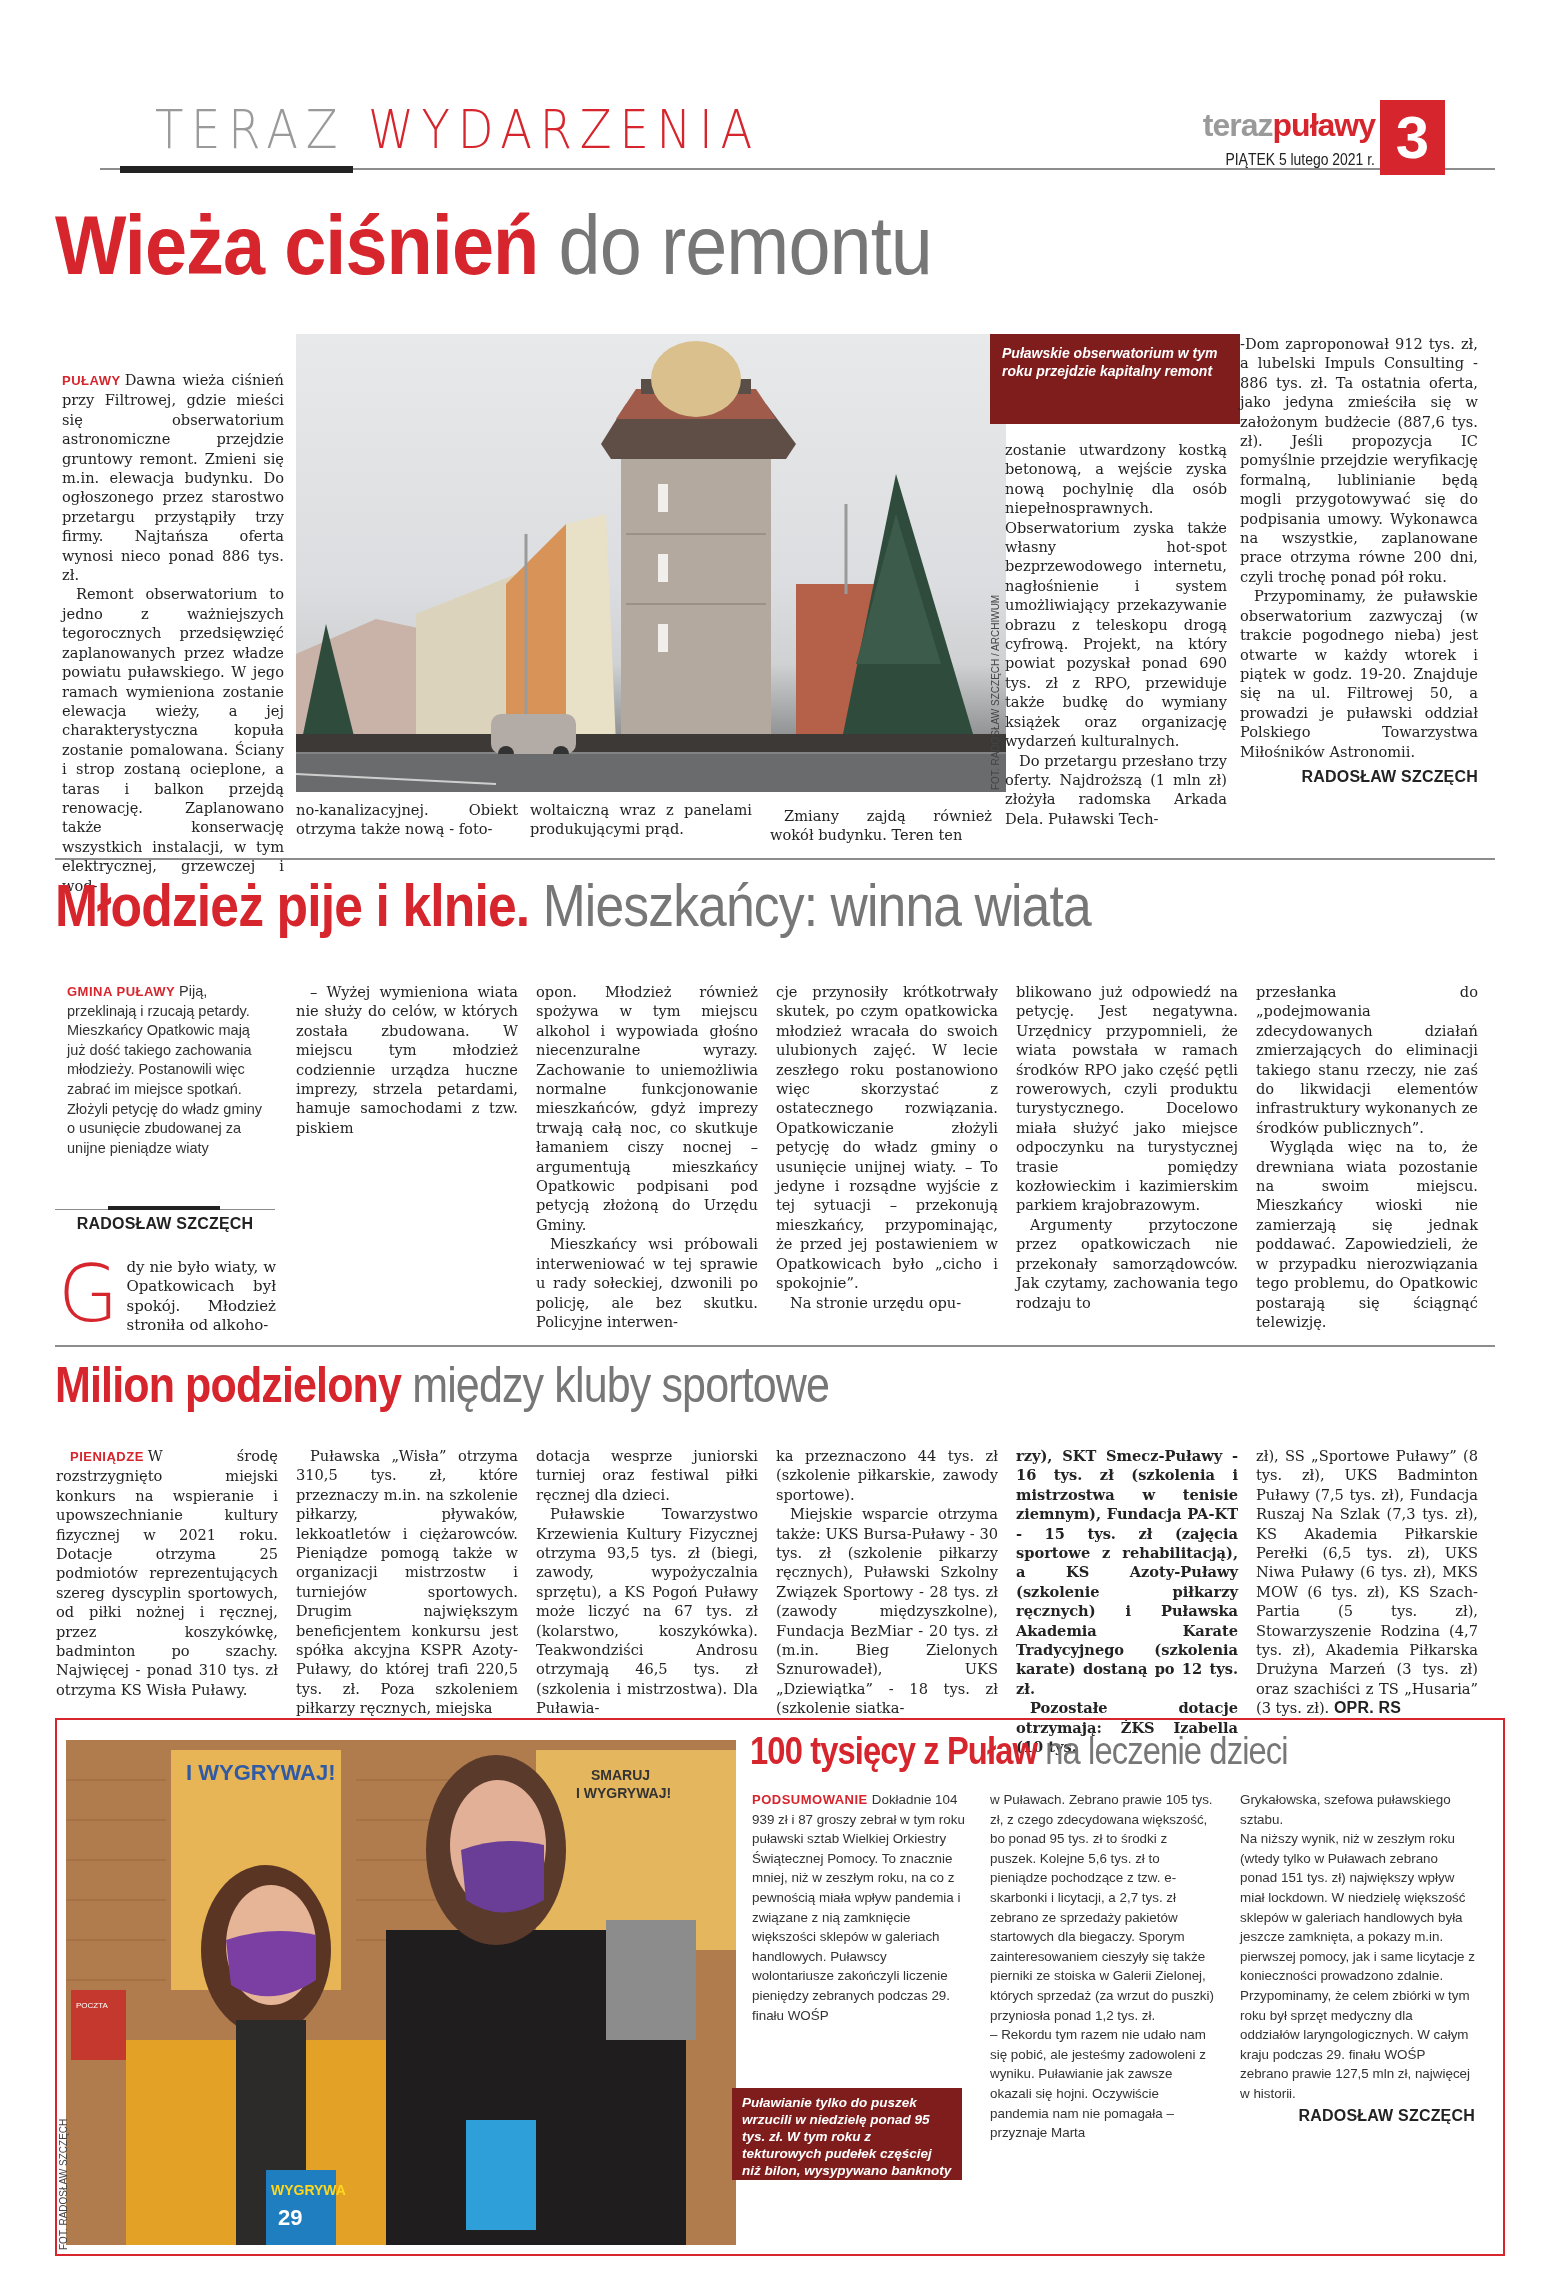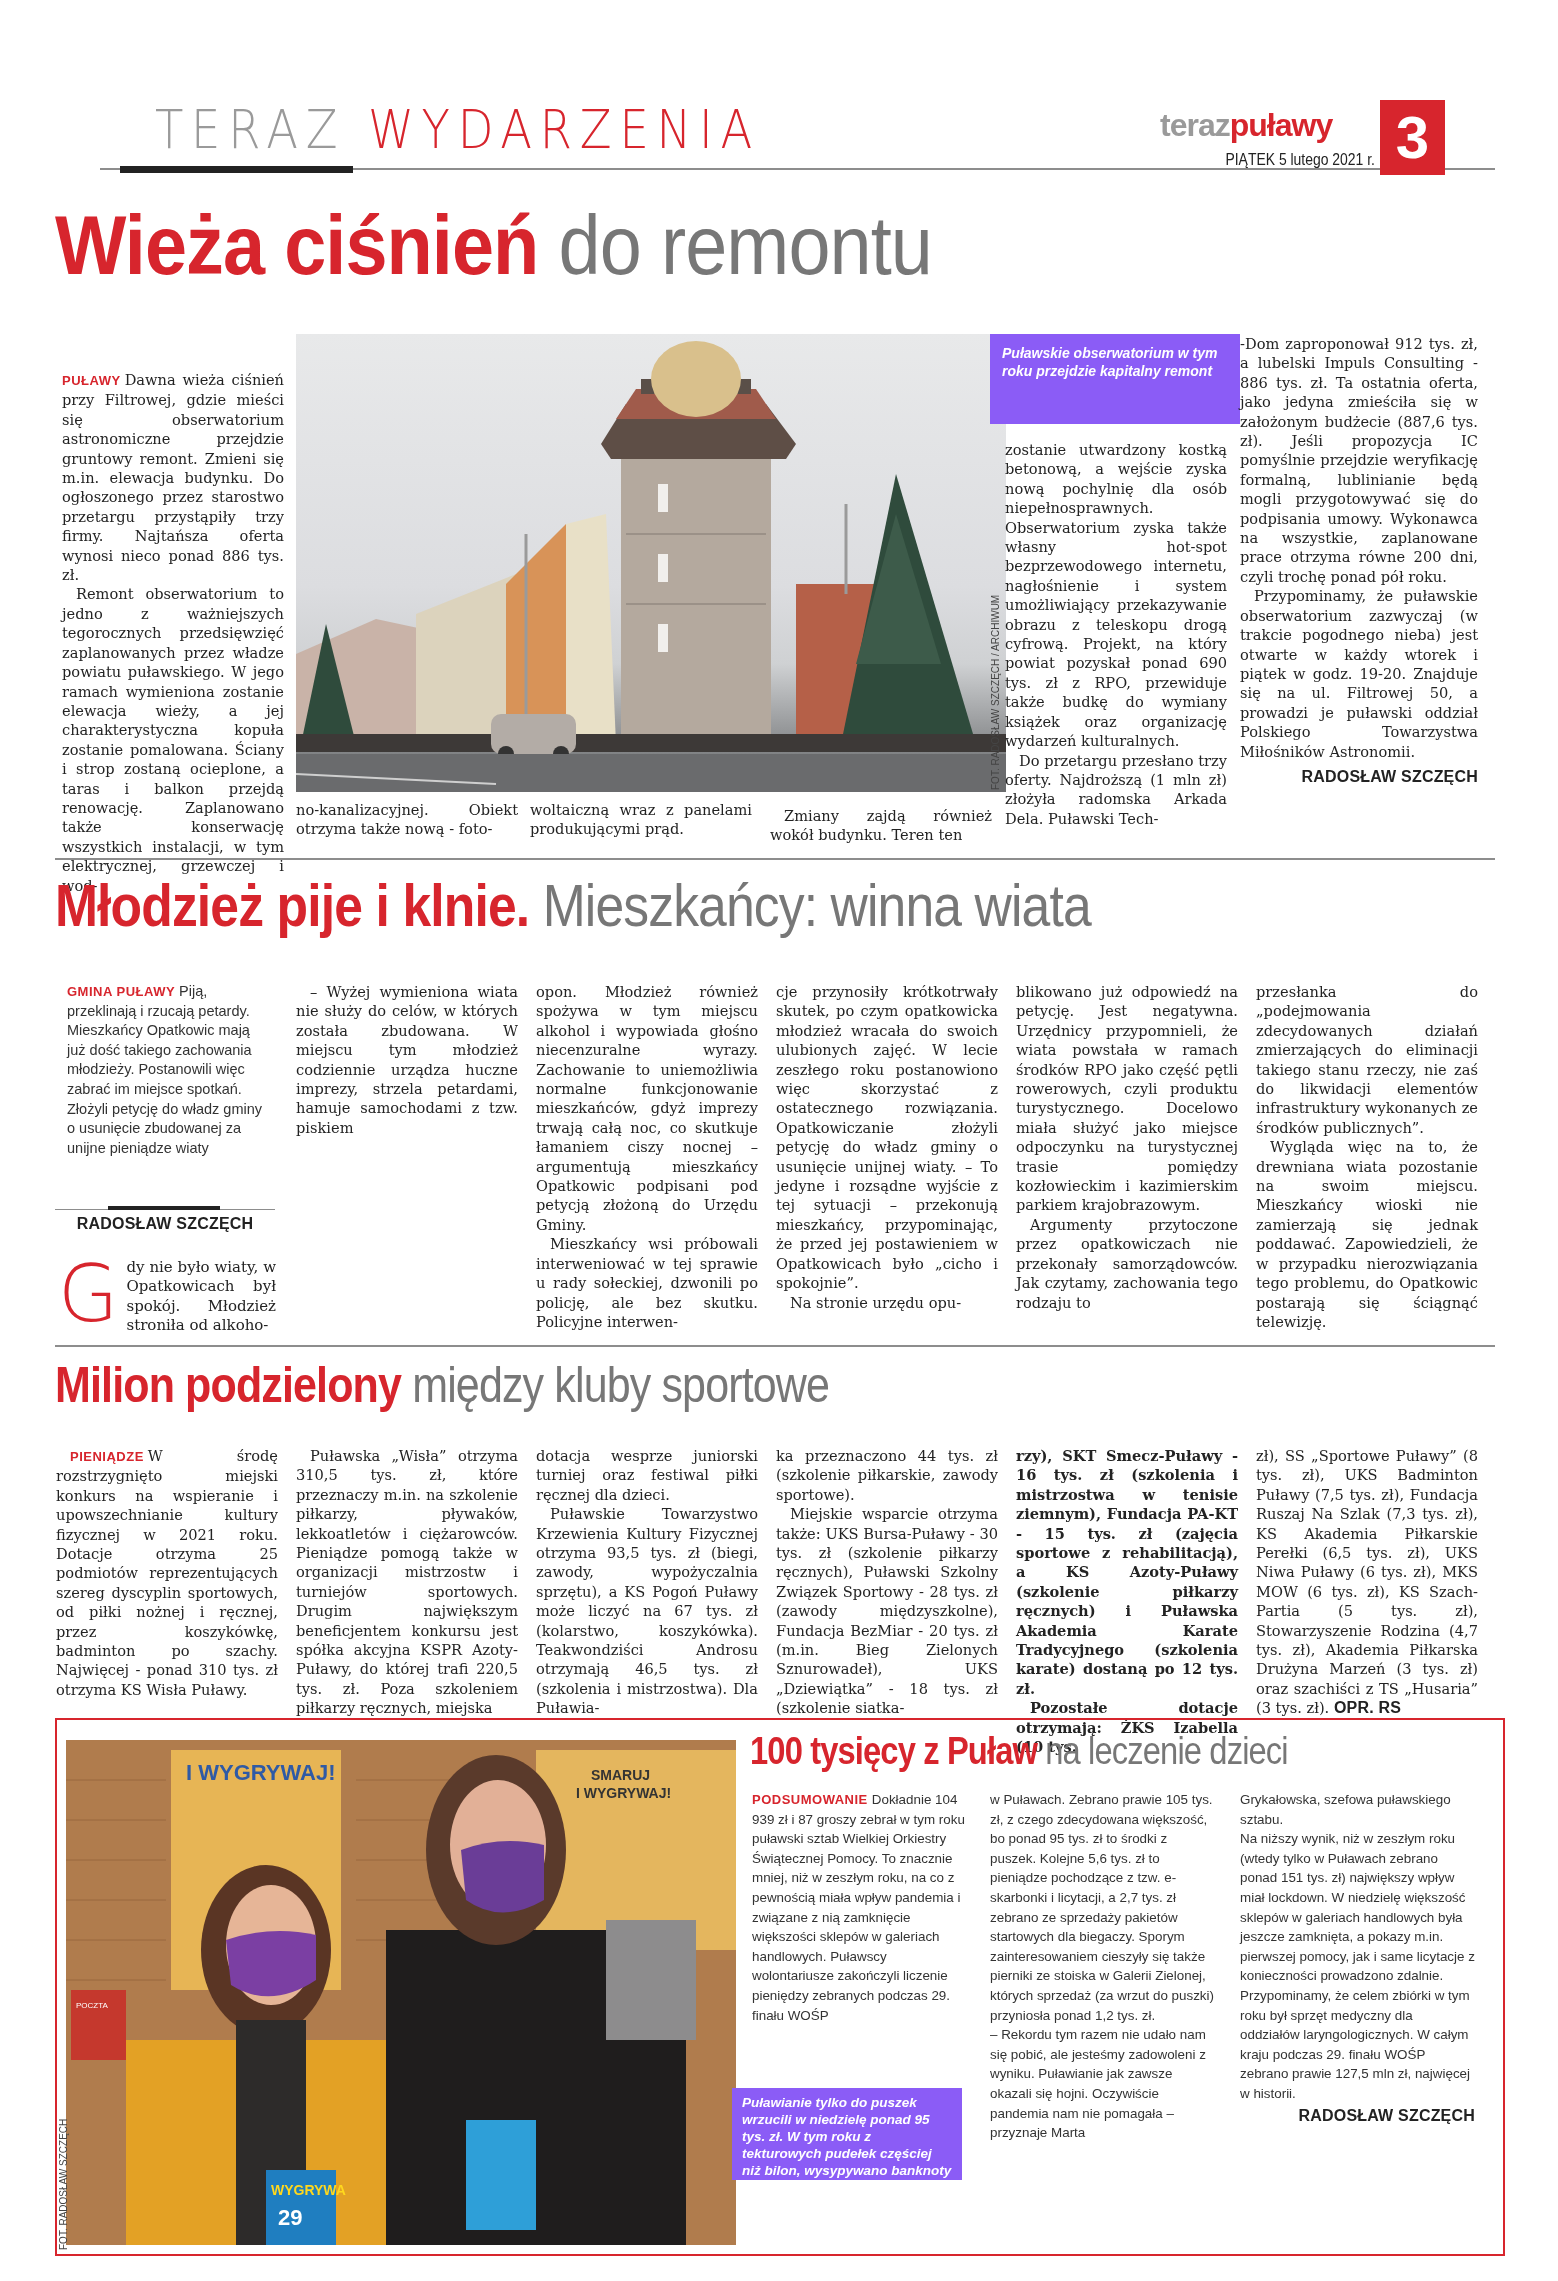--- a/index.html
+++ b/index.html
@@ -6,21 +6,21 @@
   html, body { width: 1558px; height: 2281px; background: #ffffff; overflow: hidden; }
   body { position: relative; font-family: "DejaVu Serif", serif; color: #222; }
   .abs { position: absolute; }
 
   
   .section-title { left: 155px; top: 100px; font-family: "DejaVu Sans", sans-serif; font-weight: 200; font-size: 54px; letter-spacing: 9px; line-height: 60px; transform: scaleX(0.86); transform-origin: left; white-space: nowrap; }
   .section-title .g { color: #9a9a9a; font-weight: 300; }
   .section-title .r { color: #d7252d; font-weight: 300; }
   .header-rule { left: 100px; top: 168px; width: 1395px; height: 2px; background: #8d8d8d; }
   .header-bar { left: 120px; top: 166px; width: 233px; height: 7px; background: #222; }
-  .brand { left: 1160px; top: 108px; width: 215px; font-family: "Liberation Sans", sans-serif; font-weight: bold; font-size: 32px; line-height: 34px; letter-spacing: -1px; }
+  .brand { left: 1160px; top: 108px; width: 215px; text-align: right; font-family: "Liberation Sans", sans-serif; font-weight: bold; font-size: 32px; line-height: 34px; letter-spacing: -1px; }
   .brand .g { color: #9a9a9a; }
   .brand .r { color: #d7252d; }
   .pub-date { left: 1150px; top: 150px; width: 225px; text-align: right; font-family: "Liberation Sans", sans-serif; font-size: 17px; color: #222; transform: scaleX(0.82); transform-origin: right; white-space: nowrap; }
   .page-num { left: 1380px; top: 100px; width: 65px; height: 75px; background: #d7252d; color: #fff; font-family: "Liberation Sans", sans-serif; font-weight: bold; font-size: 60px; line-height: 75px; text-align: center; }
 
   
   .headline { font-family: "Liberation Sans", sans-serif; white-space: nowrap; letter-spacing: -1px; }
   .headline .r { color: #d7252d; font-weight: bold; }
   .headline .g { color: #777; font-weight: normal; }
   .h1 { left: 55px; top: 195px; font-size: 84px; line-height: 100px; transform: scaleX(0.9); transform-origin: left; }
@@ -35,21 +35,21 @@
   .col p { text-indent: 14px; }
   .col p.noindent { text-indent: 0; }
   .kicker { color: #d7252d; font-family: "Liberation Sans", sans-serif; font-weight: bold; font-size: 13px; letter-spacing: 0.5px; margin-right: 4px; }
   .byline { font-family: "Liberation Sans", sans-serif; font-weight: bold; font-size: 16px; text-align: right; color: #222; letter-spacing: 0.2px; }
 
   
   .photo { overflow: hidden; }
   .tower-photo { left: 296px; top: 334px; width: 710px; height: 458px; background: linear-gradient(#e8e9ea 0%, #dcdde0 55%, #cfd1d3 72%, #77797b 94%, #5e6062 100%); }
   .tower-credit { left: 990px; top: 520px; width: 14px; height: 270px; font-family: "Liberation Sans", sans-serif; font-size: 10px; color: #444; writing-mode: vertical-rl; transform: rotate(180deg); white-space: nowrap; }
 
-  .caption { background: #8b5cf6; color: #fff; font-family: "Liberation Sans", sans-serif; font-weight: bold; font-style: italic; font-size: 14px; line-height: 18px; padding: 10px 12px; }
+  .caption { background: #7f1d1d; color: #fff; font-family: "Liberation Sans", sans-serif; font-weight: bold; font-style: italic; font-size: 14px; line-height: 18px; padding: 10px 12px; }
 
   
   .lead { font-family: "Liberation Sans", sans-serif; font-size: 14.5px; line-height: 19.6px; color: #333; }
 
   
   .dropcap { float: left; font-family: "DejaVu Sans", sans-serif; font-weight: 200; color: #d7252d; font-size: 78px; line-height: 68px; margin: 2px 8px 0 0; }
 
   
   .wosp-box { left: 55px; top: 1718px; width: 1450px; height: 538px; border: 2px solid #d7252d; }
   .wosp-photo { left: 66px; top: 1740px; width: 670px; height: 505px; background: linear-gradient(90deg, #7b4d30 0%, #a36b3e 12%, #c38a47 30%, #3a2f2c 48%, #d1a15d 60%, #e5b56a 80%, #8f6a4a 100%); }

